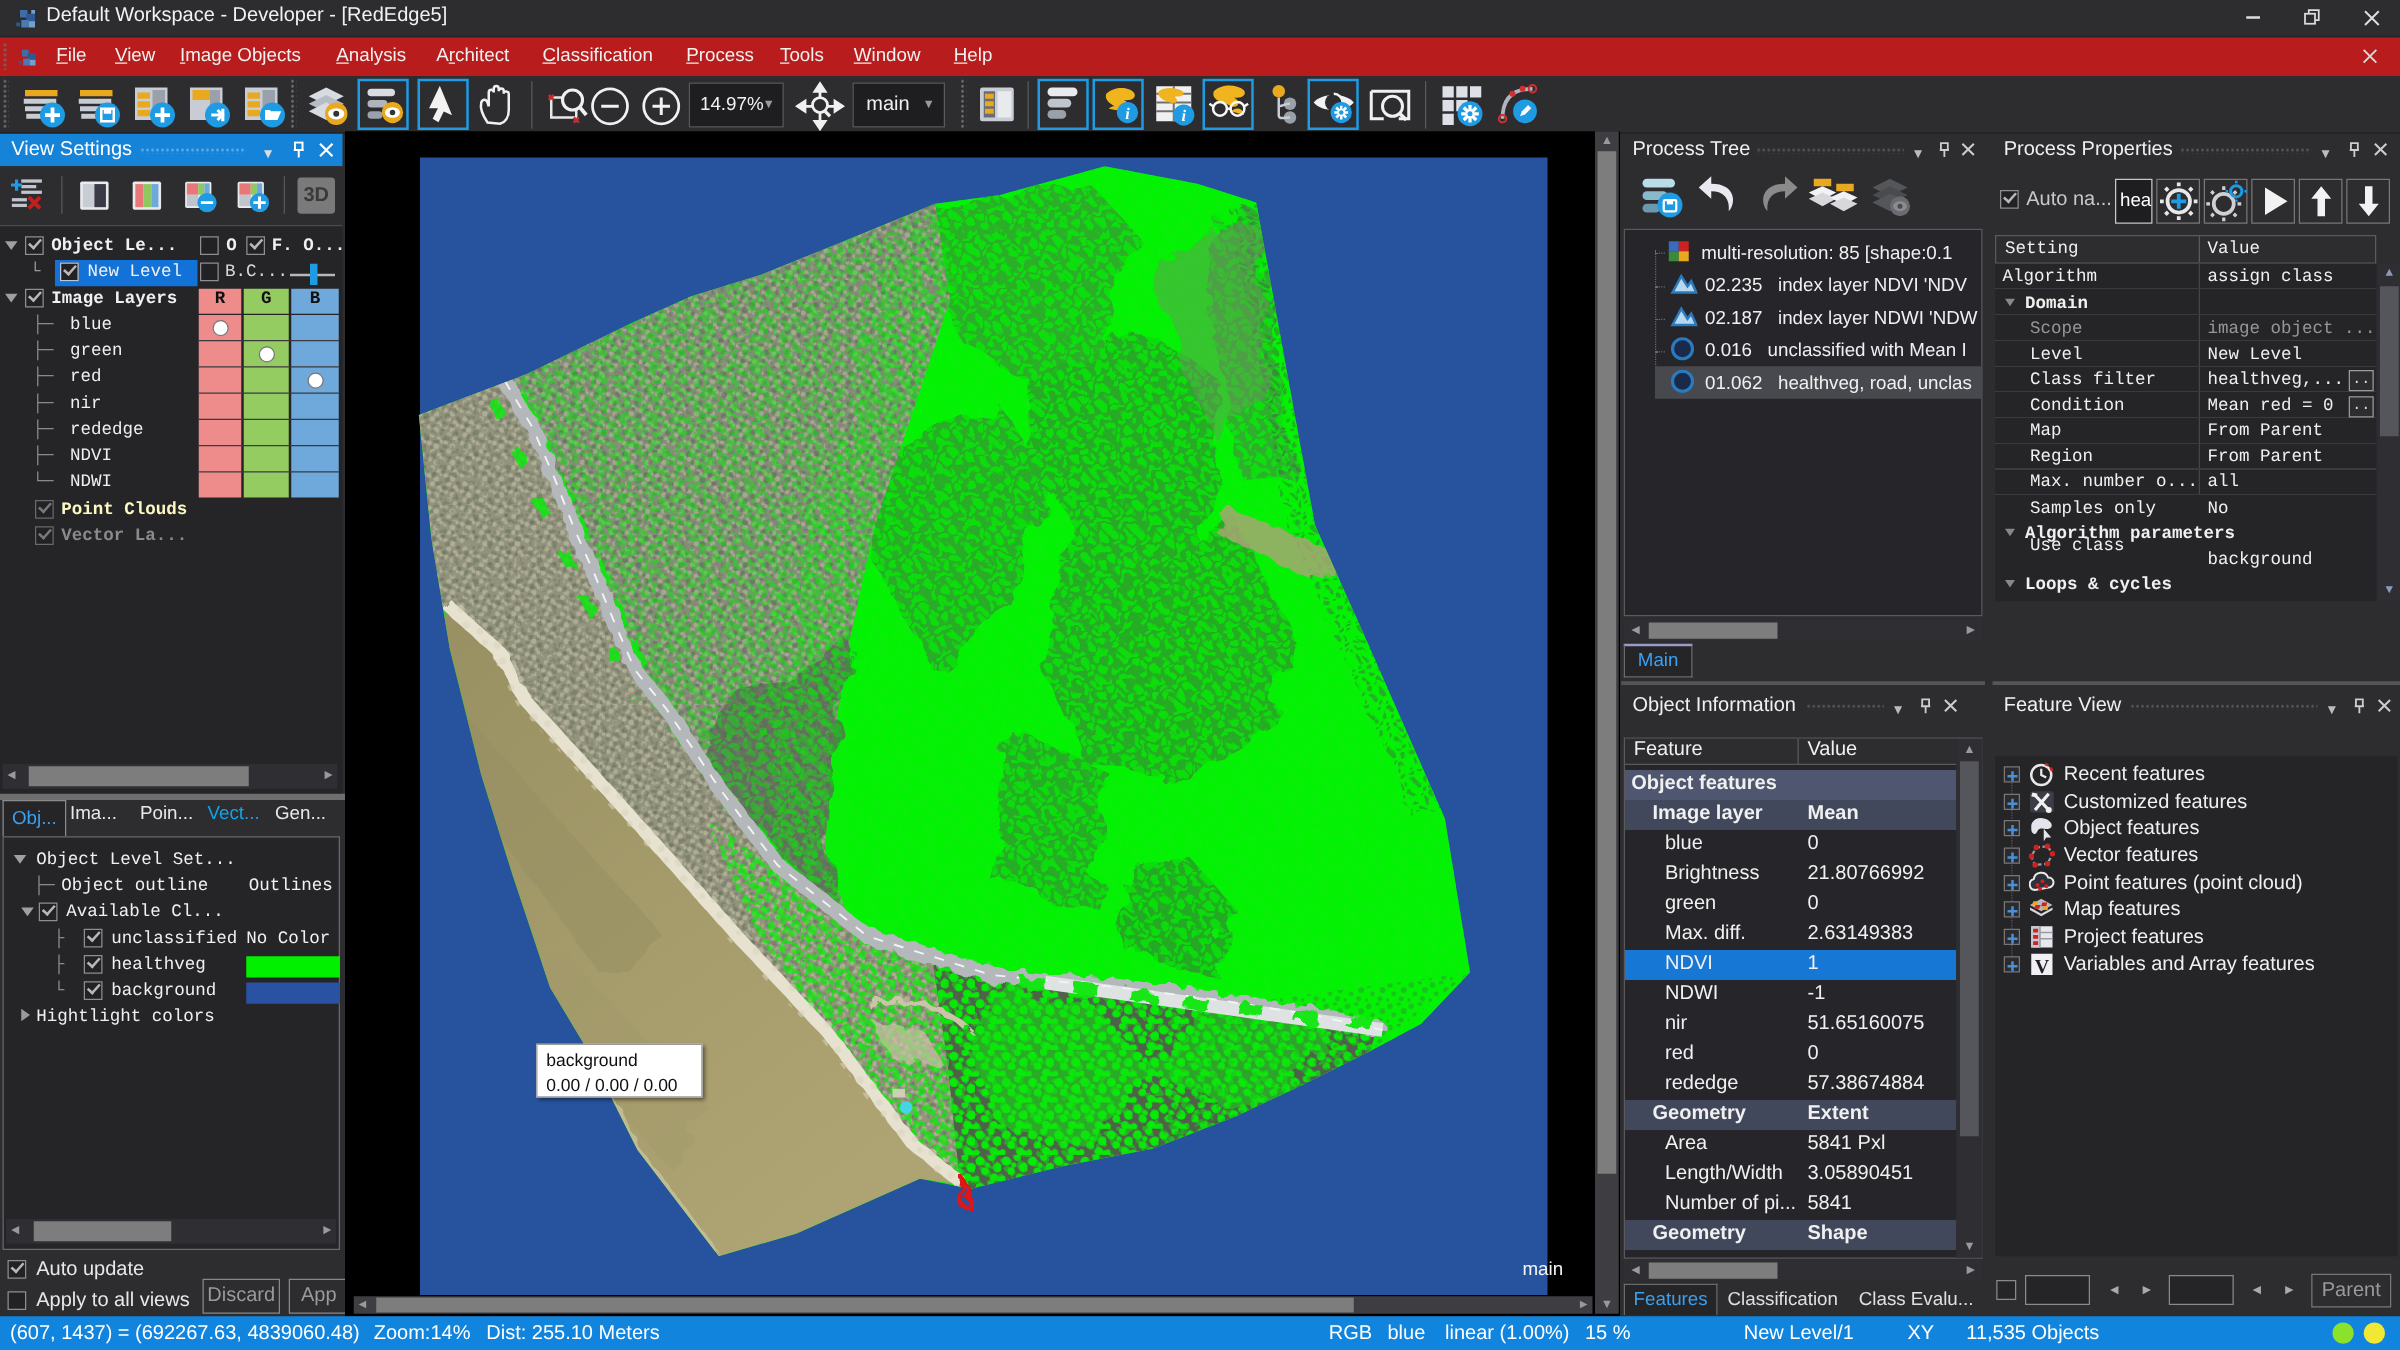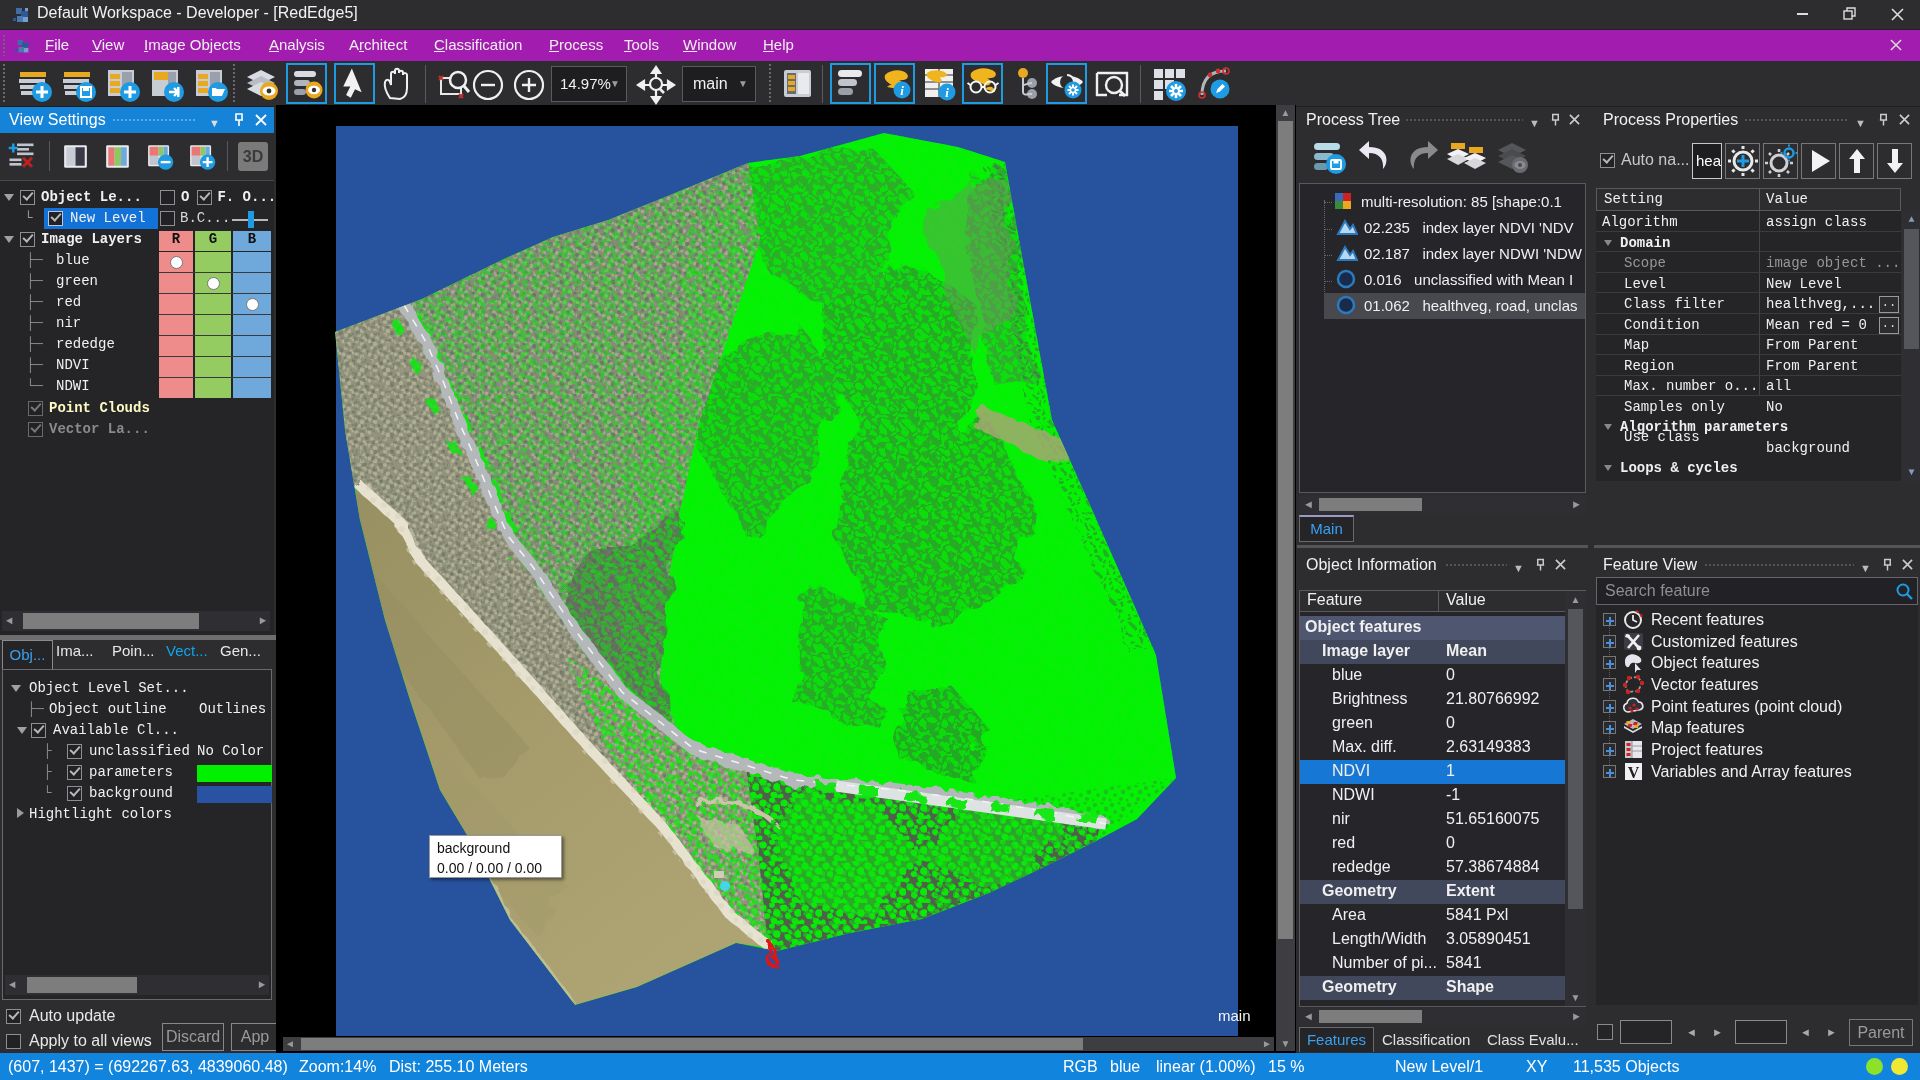--- a/index.html
+++ b/index.html
@@ -40,21 +40,21 @@
   <div class="abs" style="left:1797px;top:13px;width:11px;height:2px;background:#ddd"></div>
   <svg class="abs" style="left:1843px;top:7px" width="15" height="15" viewBox="0 0 15 15">
       <rect x="1" y="4" width="8" height="8" fill="none" stroke="#ddd" stroke-width="1.4"></rect>
       <path d="M4 4 V1 H12 V9 H9" fill="none" stroke="#ddd" stroke-width="1.4"></path>
     </svg>
   <svg class="abs" style="left:1891px;top:8px" width="13" height="13" viewBox="0 0 13 13">
       <path d="M1 1 L12 12 M12 1 L1 12" stroke="#ddd" stroke-width="1.6"></path>
     </svg>
 </div>
 
-<div class="abs" style="left:0;top:30px;width:1920px;height:31px;background:#a21caf;font-size:15px;color:#f0f0f0">
+<div class="abs" style="left:0;top:30px;width:1920px;height:31px;background:#b91c1c;font-size:15px;color:#f0f0f0">
   <div class="abs" style="left:2px;top:4px;width:4px;height:22px;background-image:radial-gradient(#6a6a6a 1px,transparent 1.2px);background-size:4px 4px"></div>
   <svg class="abs" style="left:14px;top:8px" width="18" height="18" viewBox="0 0 20 20">
       <rect x="4" y="2" width="6" height="6" fill="#3e6ea5"></rect>
       <rect x="9" y="5" width="7" height="7" fill="#2d5a96"></rect>
       <rect x="5" y="10" width="6" height="6" fill="#4a7ab5"></rect>
       <rect x="11" y="11" width="5" height="5" fill="#77a0c8"></rect>
       <rect x="1" y="12" width="3" height="3" fill="#2d5a96"></rect>
     </svg>
   <span class="abs" style="left:45px;top:6px"><u>F</u>ile</span>
   <span class="abs" style="left:92px;top:6px"><u>V</u>iew</span>
@@ -381,21 +381,21 @@
   <div class="abs mono" style="left:2px;top:31px;width:270px;height:331px;background:#252528;border:1px solid #6a6a6e;font-size:14px;color:#f0f0f0">
     <div class="row" style="left:8px;top:10px"><span class="expander" style="margin-right:8px"></span>Object Level Set...</div>
     <div class="row" style="left:24px;top:31px;color:#8a8a8a">├─</div>
     <div class="row" style="left:46px;top:31px">Object outline</div>
     <div class="row" style="left:196px;top:31px">Outlines</div>
     <div class="row" style="left:14px;top:52px"><span class="expander" style="margin-right:4px"></span><span class="cb c"></span><span style="margin-left:7px">Available Cl...</span></div>
     <div class="row" style="left:40px;top:73px;color:#8a8a8a">├</div>
     <div class="row" style="left:64px;top:73px"><span class="cb c"></span><span style="margin-left:7px">unclassified</span></div>
     <div class="row" style="left:194px;top:73px">No Color</div>
     <div class="row" style="left:40px;top:94px;color:#8a8a8a">├</div>
-    <div class="row" style="left:64px;top:94px"><span class="cb c"></span><span style="margin-left:7px">parameters</span></div>
+    <div class="row" style="left:64px;top:94px"><span class="cb c"></span><span style="margin-left:7px">healthveg</span></div>
     <div class="abs" style="left:194px;top:95px;width:75px;height:17px;background:#00f000"></div>
     <div class="row" style="left:40px;top:115px;color:#8a8a8a">└</div>
     <div class="row" style="left:64px;top:115px"><span class="cb c"></span><span style="margin-left:7px">background</span></div>
     <div class="abs" style="left:194px;top:116px;width:75px;height:17px;background:#2a52a2"></div>
     <div class="row" style="left:14px;top:136px"><span style="display:inline-block;width:0;height:0;border-top:5px solid transparent;border-bottom:5px solid transparent;border-left:7px solid transparent;border-left-color:#9a9a9a;margin-right:5px"></span>Hightlight colors</div>
     <div class="scroll-h" style="left:2px;top:305px;width:264px;height:20px">
       <span class="arr" style="left:4px;top:2px">◄</span>
         <span class="arr" style="right:4px;top:2px">►</span>
       <div class="thumb" style="left:22px;width:110px"></div>
     </div>
@@ -785,26 +785,20 @@
   <div class="ptitle">Feature View
     <div class="dots" style="left:110px;width:150px"></div>
     <span class="tbtn" style="left:266px;top:3px;font-size:11px;color:#bbb">▼</span>
     <svg class="abs" style="left:288px;top:6px" width="11" height="14" viewBox="0 0 12 14">
         <path d="M3 1 h6 v6 h-6z M2 7 h8 M6 7 v6" stroke="#ccc" stroke-width="1.6" fill="none"></path>
       </svg>
     <svg class="abs" style="left:308px;top:7px" width="11" height="11" viewBox="0 0 12 12">
         <path d="M1 1 L11 11 M11 1 L1 11" stroke="#ccc" stroke-width="1.8"></path>
       </svg>
   </div>
-  <div class="abs" style="left:2px;top:25px;width:322px;height:28px;background:#222226;border:1px solid #66666a;color:#8f8f8f;font-size:16px;line-height:26px;padding-left:8px">Search feature
-    <svg class="abs" style="left:298px;top:4px" width="19" height="19" viewBox="0 0 19 19">
-        <circle cx="8" cy="8" r="5.5" fill="none" stroke="#1e9be2" stroke-width="2"></circle>
-        <path d="M12 12 L17 17" stroke="#1e9be2" stroke-width="2.4"></path>
-      </svg>
-  </div>
   <div class="abs" style="left:2px;top:53px;width:322px;height:400px;background:#252528;font-size:16px;color:#f0f0f0">
     <div class="abs" style="left:13px;top:14px;width:1px;height:146px;border-left:1px dotted #5a5a5e"></div>
     <div id="fvrows">
       <div class="row" style="left:7px;top:4px"><span class="fvp"></span><svg class="fvi" width="21" height="21" viewBox="0 0 21 21">
             <circle cx="10" cy="11" r="8" fill="none" stroke="#e8e8e8" stroke-width="2"></circle>
             <path d="M10 6 v5 l4 2" stroke="#e8e8e8" stroke-width="1.8" fill="none"></path>
             <path d="M13 2 a9 9 0 0 1 6 7" fill="none" stroke="#cc2222" stroke-width="2.2" stroke-dasharray="3 2.4"></path>
           </svg><span class="fvt">Recent features</span></div>
       <div class="row" style="left:7px;top:26px"><span class="fvp"></span><svg class="fvi" width="21" height="21" viewBox="0 0 21 21">
             <rect x="1" y="2" width="19" height="17" rx="2" fill="#3c3c46"></rect>

